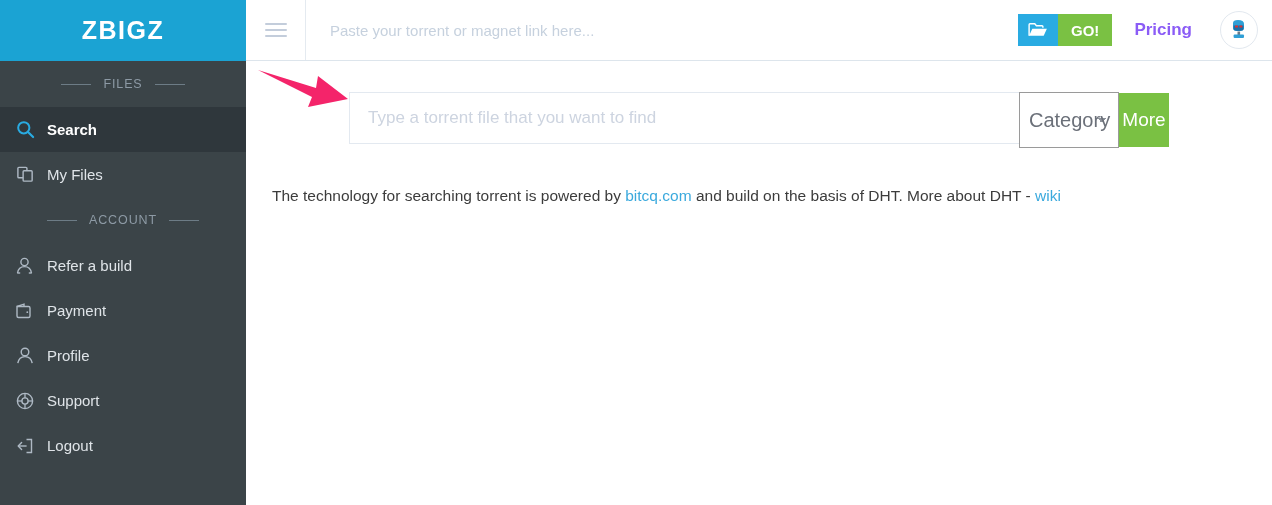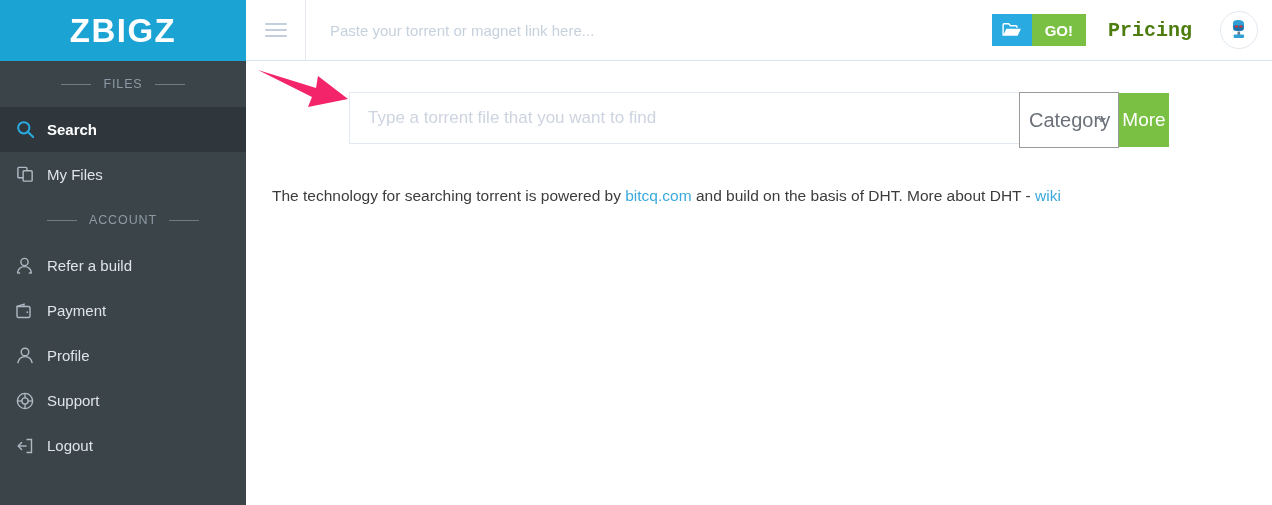--- a/index.html
+++ b/index.html
@@ -27,21 +27,21 @@
   }
   #logo-area {
     height: 61px;
     background: #1ba3d3;
     display: flex;
     align-items: center;
     justify-content: center;
   }
   #logo-text {
     color: #ffffff;
-    font-size: 33px;
+    font-size: 25px;
     font-weight: bold;
     letter-spacing: 1.5px;
   }
 
   .sb-section {
     height: 46px;
     display: flex;
     align-items: center;
     justify-content: center;
     gap: 12px;
@@ -137,28 +137,27 @@
     min-width: 52px;
     padding: 0 13px;
     background: #7ac143;
     display: flex; align-items: center; justify-content: center;
     color: #ffffff;
     font-size: 15px;
     font-weight: bold;
     cursor: pointer;
   }
   #pricing-link {
-    color: #4d7c0f;
-    font-size: 20px;
+    color: #8b5cf6;
+    font-size: 17px;
     font-weight: bold;
     margin-right: 28px;
     text-decoration: none;
     cursor: pointer;
     flex: 0 0 auto;
-    font-family: Liberation Mono, monospace;
   }
   #avatar {
     width: 38px; height: 38px;
     border-radius: 50%;
     border: 1px solid #e2e8ef;
     display: flex; align-items: center; justify-content: center;
     margin-right: 14px;
     overflow: hidden;
     flex: 0 0 38px;
     cursor: pointer;

